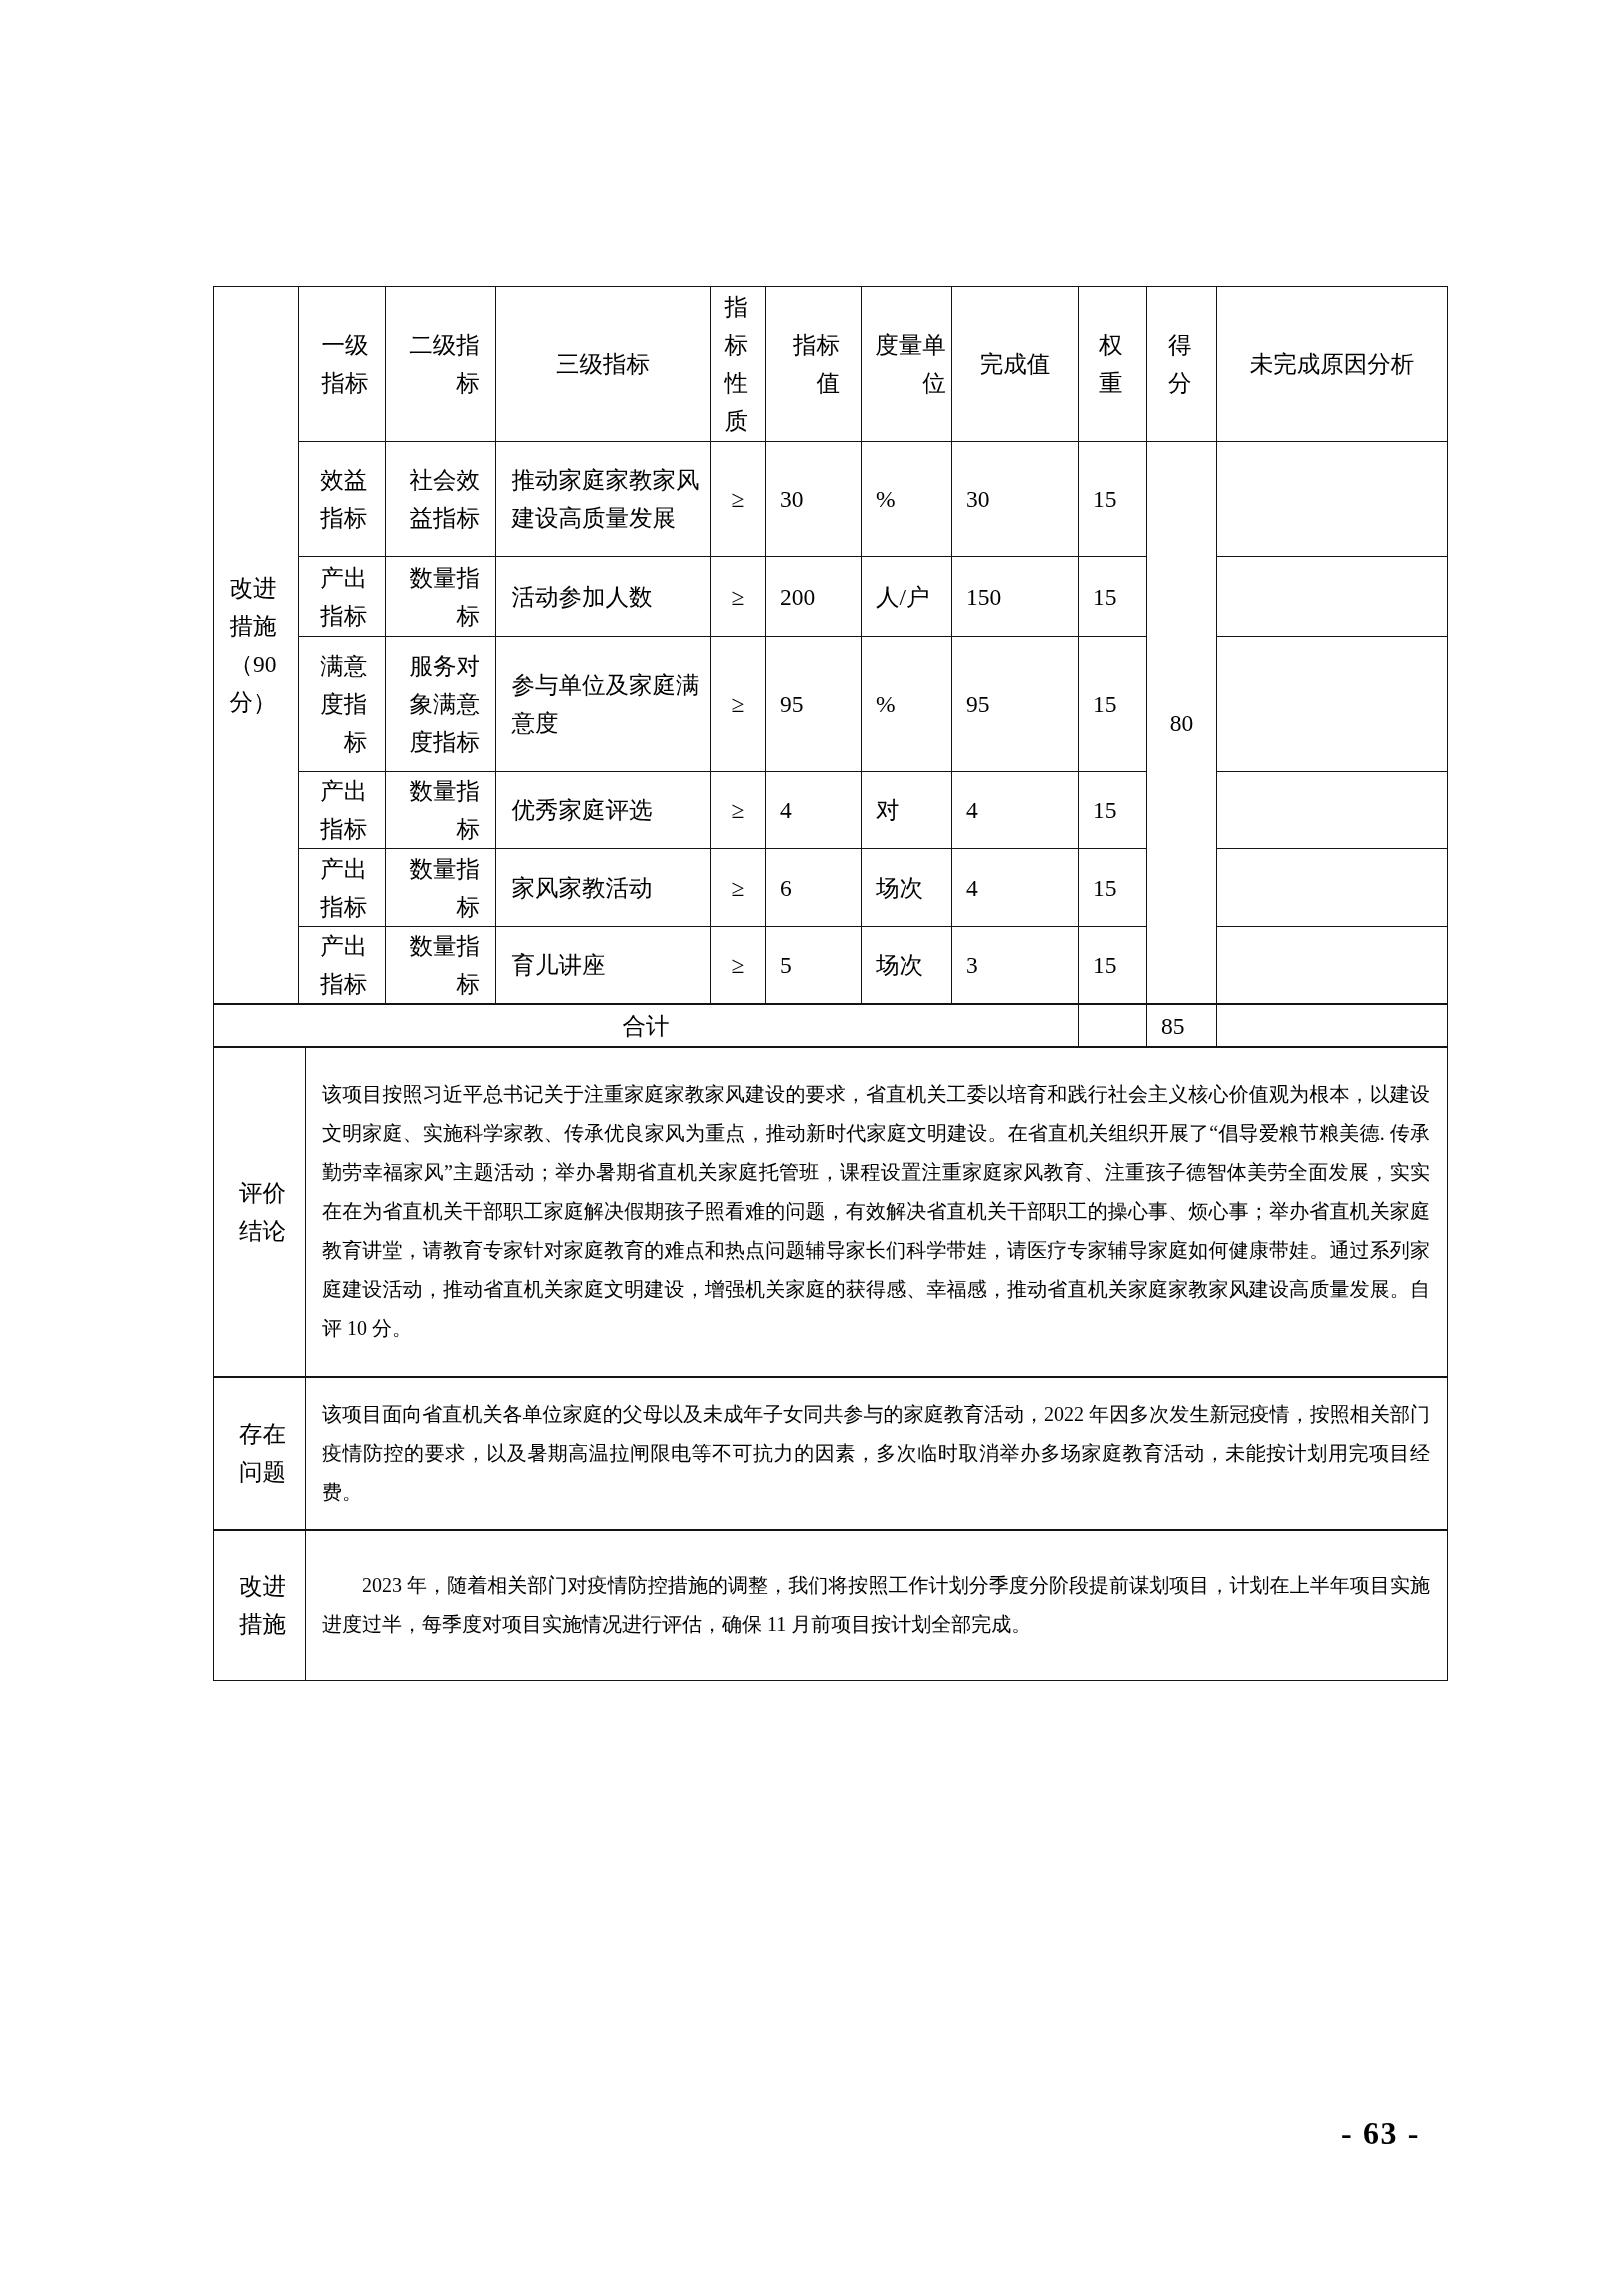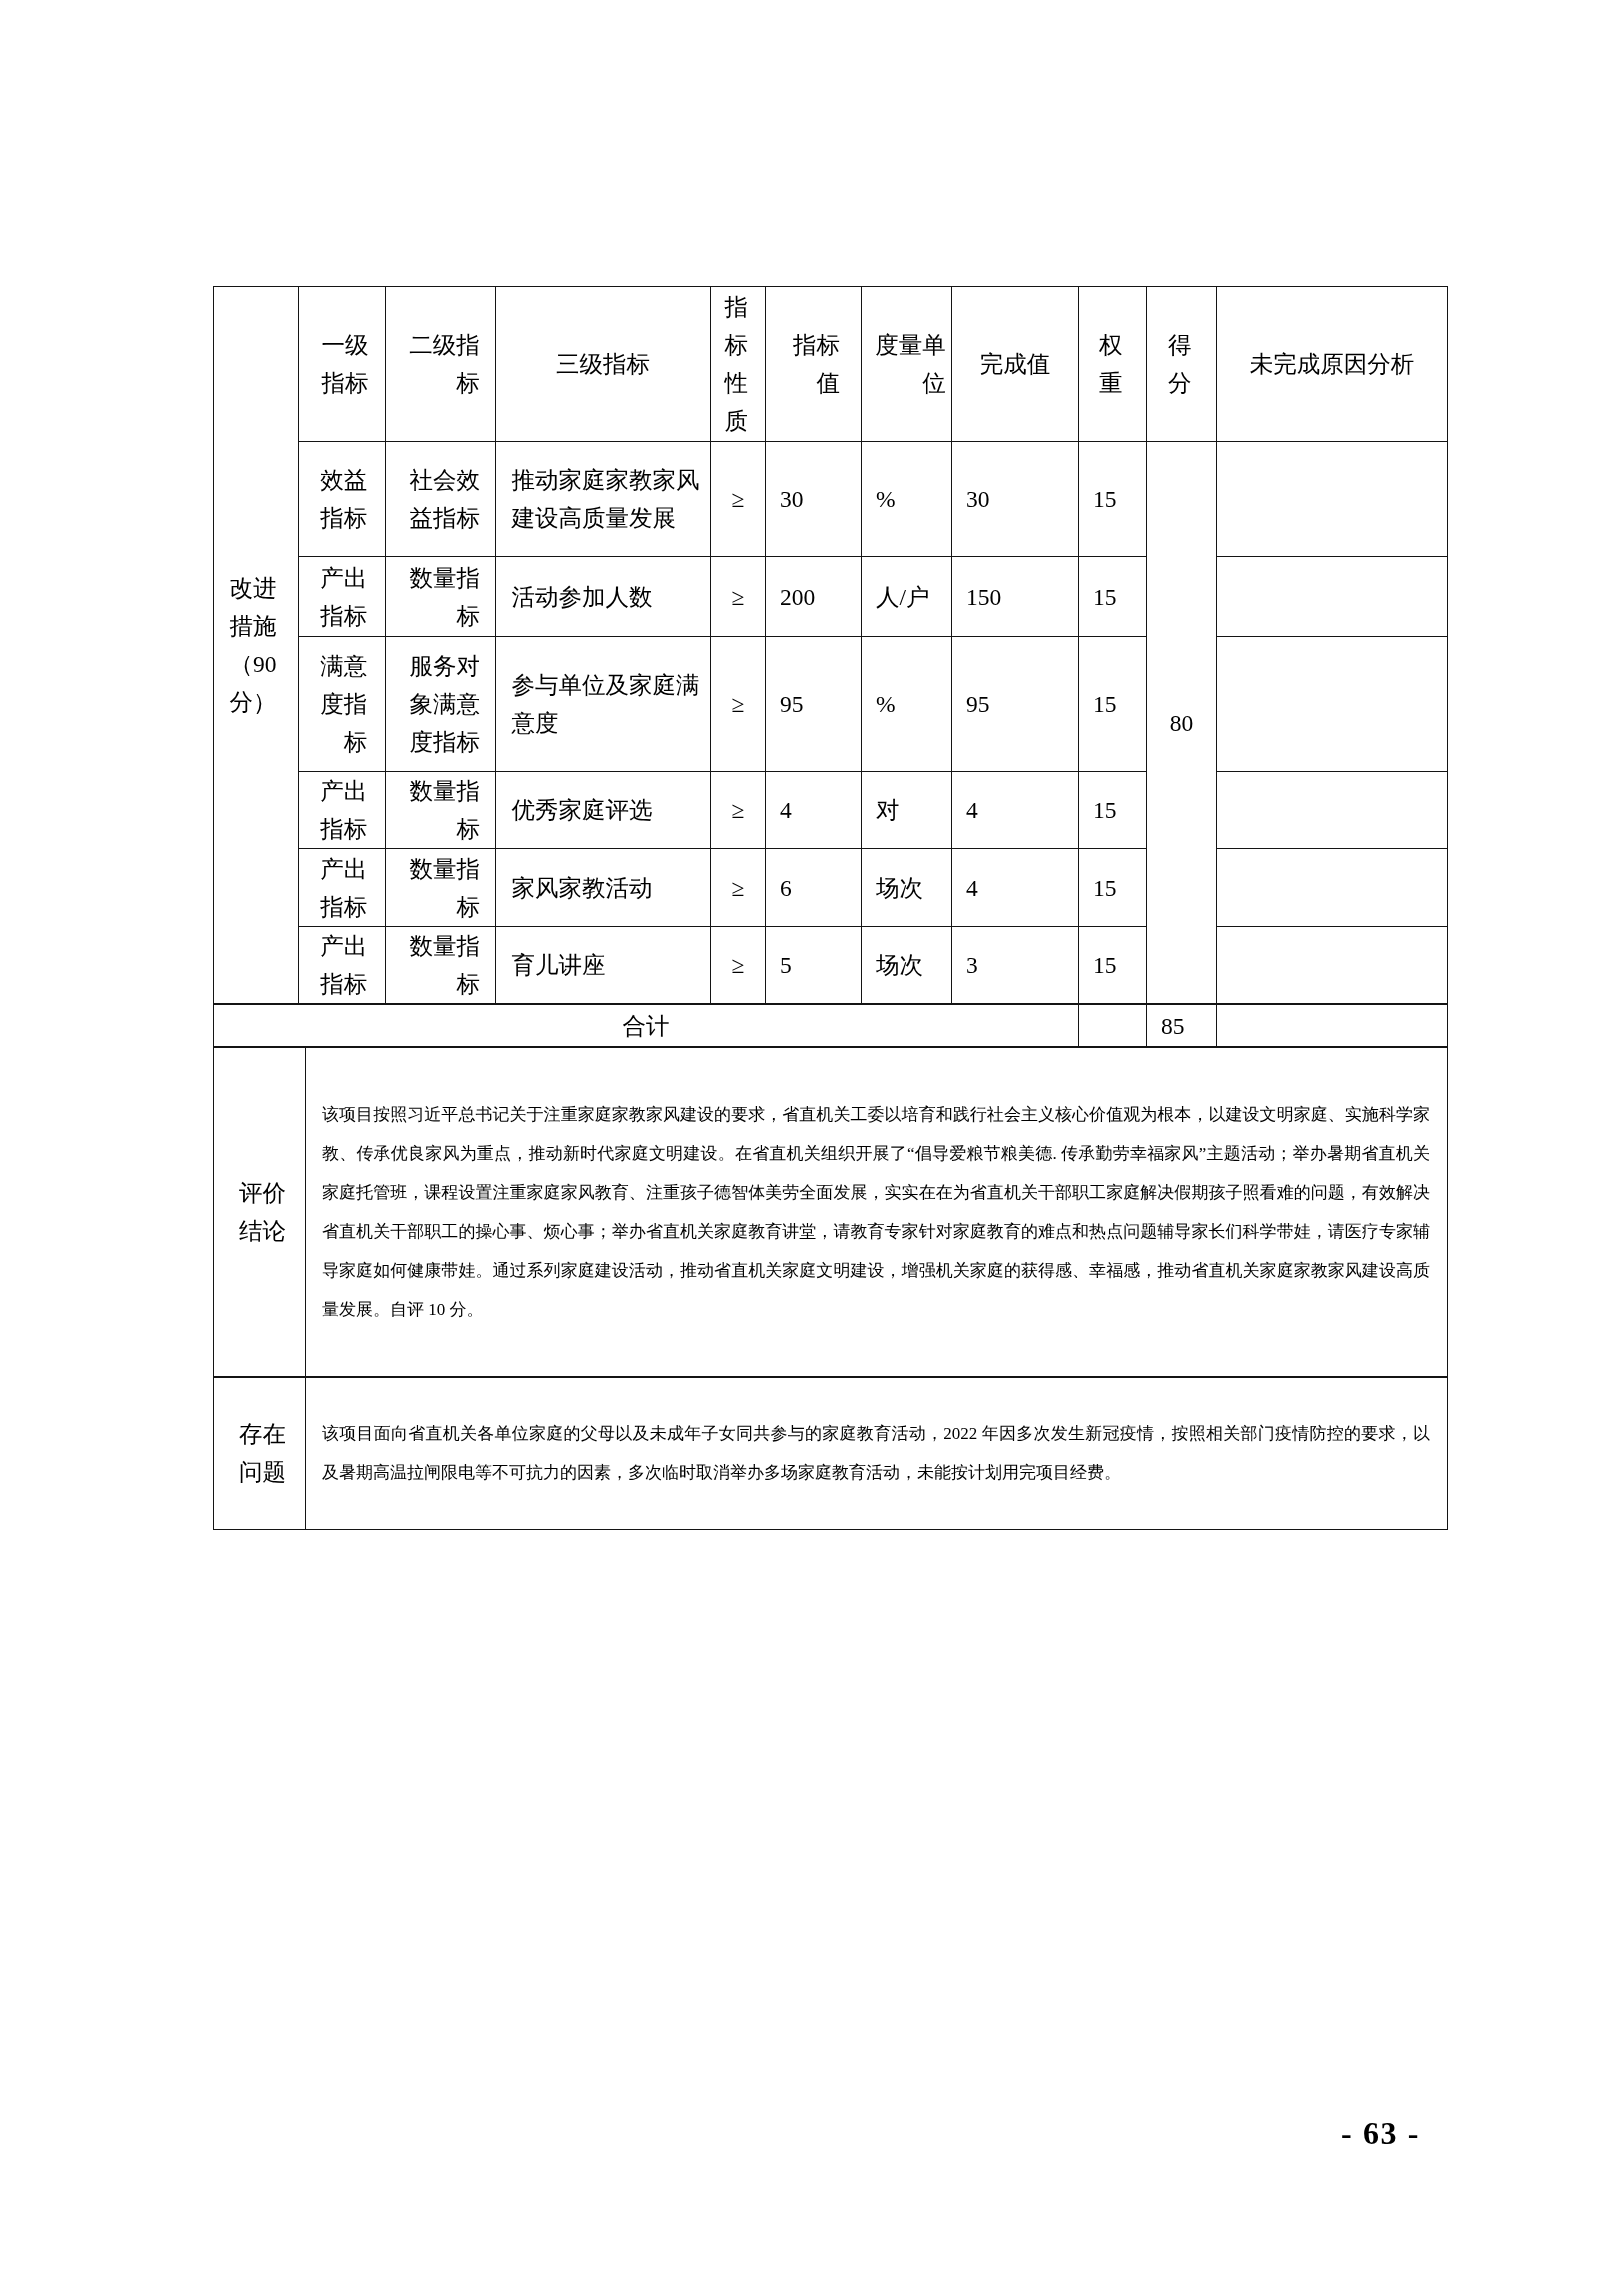--- a/index.html
+++ b/index.html
@@ -55,21 +55,21 @@
   .rowgroup .cw2{text-align:left;}
 
   
   .sect td.lbl{text-align:center;}
   .sect td.body{
     text-align:justify;
     padding:11.4px 17px 11.4px 16px;
   }
   .sect p{
     margin:0;
-    font-size:17px;
+    font-size:20px;
     line-height:39px;
   }
   .sect p.indent{text-indent:2em;}
   .sect-conclusion td{height:305px;}
   .sect-problems td{height:128px;}
   .sect-measures td{height:127px;}
 
   
   .foot td{
     height:62px;
@@ -228,18 +228,32 @@
     <tbody>
         <tr>
       <td class="lbl"><span class="cw2">存在问题</span></td>
       <td class="body">
         <p>该项目面向省直机关各单位家庭的父母以及未成年子女同共参与的家庭教育活动，2022 年因多次发生新冠疫情，按照相关部门疫情防控的要求，以及暑期高温拉闸限电等不可抗力的因素，多次临时取消举办多场家庭教育活动，未能按计划用完项目经费。</p>
       </td>
     </tr>
   </tbody>
     </table>
 
+  <table class="sect sect-measures">
+    <colgroup>
+        <col style="width:92px">
+        <col style="width:1142px">
+      </colgroup>
+    <tbody>
+        <tr>
+      <td class="lbl"><span class="cw2">改进措施</span></td>
+      <td class="body">
+        <p class="indent">2023 年，随着相关部门对疫情防控措施的调整，我们将按照工作计划分季度分阶段提前谋划项目，计划在上半年项目实施进度过半，每季度对项目实施情况进行评估，确保 11 月前项目按计划全部完成。</p>
+      </td>
+    </tr>
+  </tbody>
+    </table>
 
 
 </div>
 
 <div class="page-number">- 63 -</div>
 
 
 </body></html>

